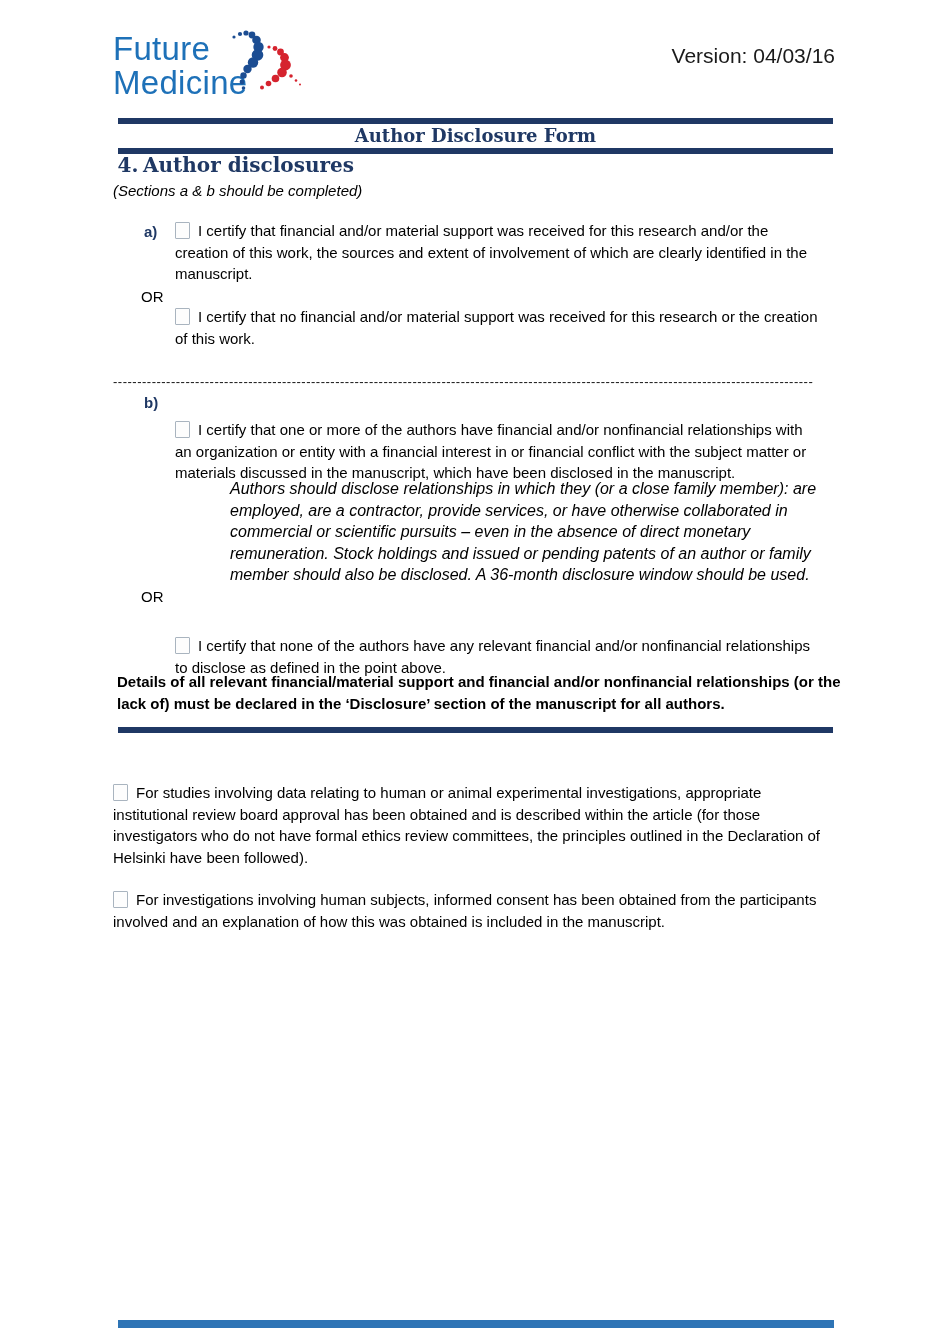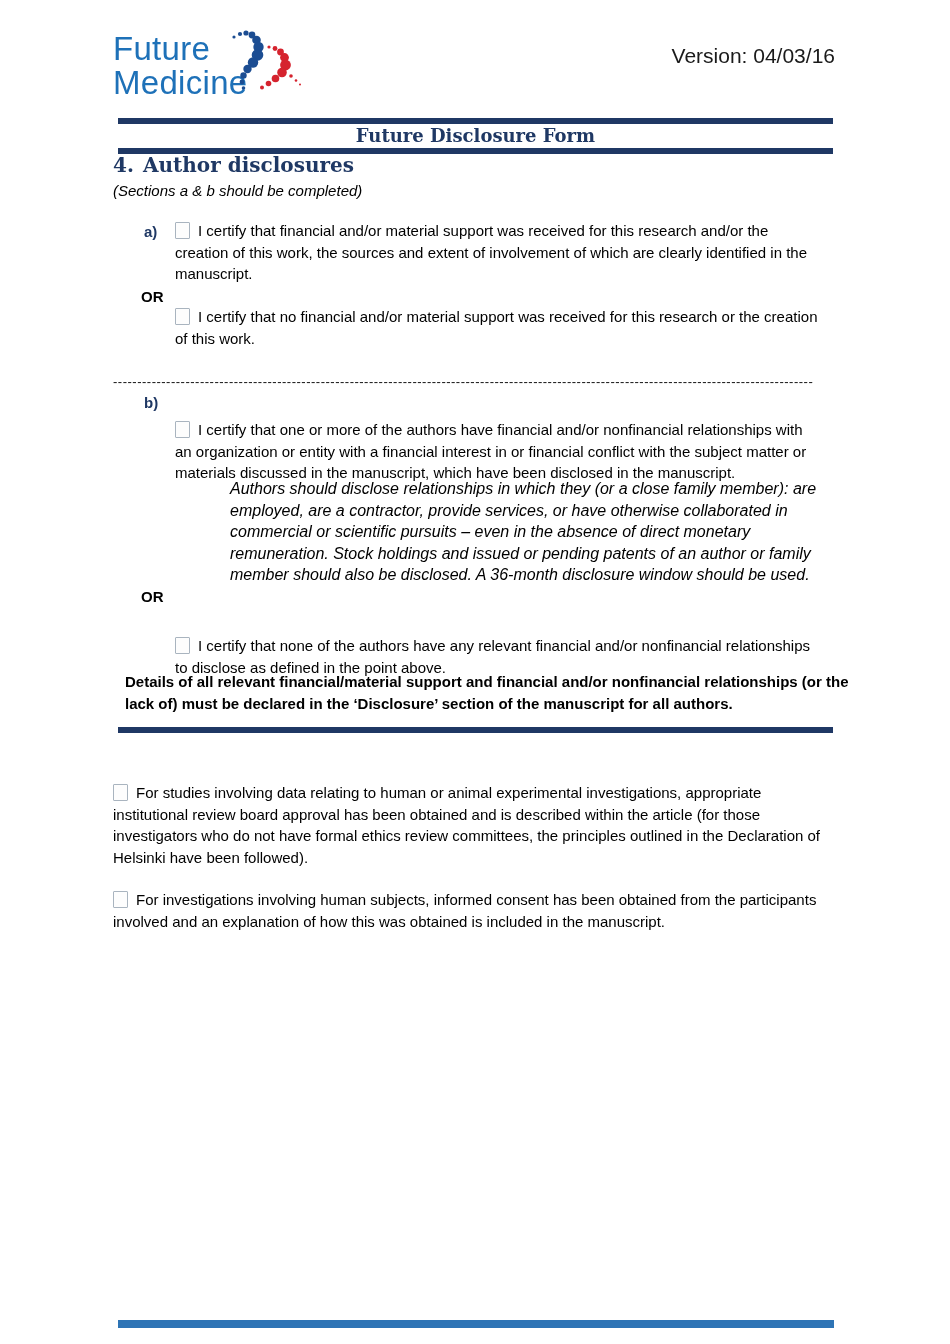--- a/index.html
+++ b/index.html
@@ -20,36 +20,36 @@
   
   .title-bar { position:absolute; left:5px; right:4px; top:118px; }
   .navy-rule { height:6px; background:#1f3864; }
   .title-text {
     text-align:center; font-family:"DejaVu Serif", serif; font-weight:bold;
     font-size:18px; line-height:22px; color:#1f3864; padding:1px 0 1px 0;
   }
 
   .h-section {
     font-family:"DejaVu Serif", serif; font-weight:bold; color:#1f3864;
-    font-size:20px; line-height:25px; white-space:nowrap;
+    font-size:20px; line-height:25px; white-space:nowrap;text-align:center;
   }
   .h-section .h-num { display:inline-block; width:30px; }
   #heading4 { position:absolute; left:0; top:153px; }
   .subnote { position:absolute; left:0; top:180px; font-style:italic; font-size:15px; }
 
   
   .cert-label {
     position:absolute; width:30px; color:#1f3864; font-weight:bold; font-size:15px;
   }
   .cert-text { position:absolute; left:62px; width:645px; }
   .checkbox {
     display:inline-block; width:15px; height:17px; background:#fdfdfd;
     border:1px solid #a9b4bf; border-radius:1px; vertical-align:-3px; margin-right:8px;
   }
-  .or-label { position:absolute; left:28px; font-weight:bold; }
+  .or-label { position:absolute; left:28px; font-weight:normal; }
 
   #label-a { left:31px; top:221px; }
   #opt-a1  { top:220px; }
   #or-1    { top:286px; }
   #opt-a2  { top:306px; }
 
   .dash-divider {
     position:absolute; left:0; top:371px; width:700px; overflow:hidden;
     white-space:nowrap; font-size:13px; letter-spacing:0.5px; color:#111;
   }
@@ -57,21 +57,21 @@
   #label-b { left:31px; top:392px; }
   #opt-b1  { top:391px;margin-top:28px; }
   .note-italic {
     position:absolute; left:117px; top:478px; width:600px;
     font-style:italic; font-size:16px;
   }
   #or-2    { top:586px; }
   #opt-b2  { top:607px;margin-top:28px; }
 
   .details-bold {
-    position:absolute; left:12px; top:671px; width:745px; font-weight:bold;
+    position:absolute; left:4px; top:671px; width:745px; font-weight:bold;
   }
 
   #rule-5 { position:absolute; left:5px; right:4px; top:727px; }
   #heading5 { position:absolute; left:0; top:738px; }
 
   .s5-par { position:absolute; left:0; width:724px; }
   #s5-p1 { top:782px; }
   #s5-p2 { top:889px; }
 
   .footer-bar {
@@ -117,21 +117,21 @@
         <circle cx="81" cy="50" r="1.8"></circle>
           <circle cx="86" cy="54.5" r="1.3"></circle>
           <circle cx="90" cy="58.5" r="1"></circle>
       </g>
     </svg>
   </div>
   <div class="version">Version: 04/03/16</div>
 
   <div class="title-bar">
     <div class="navy-rule"></div>
-    <div class="title-text">Future Disclosure Form</div>
+    <div class="title-text">Author Disclosure Form</div>
     <div class="navy-rule"></div>
   </div>
 
   <div id="heading4" class="h-section">
     <span class="h-num">4.</span><span>Author disclosures</span>
   </div>
   <div class="subnote">(Sections a &amp; b should be completed)</div>
 
   <div id="label-a" class="cert-label">a)</div>
   <div id="opt-a1" class="cert-text">

